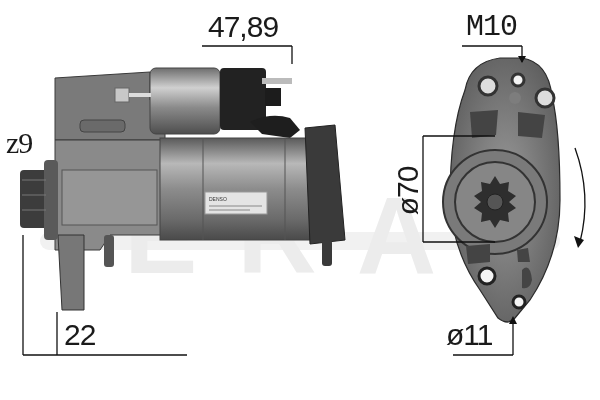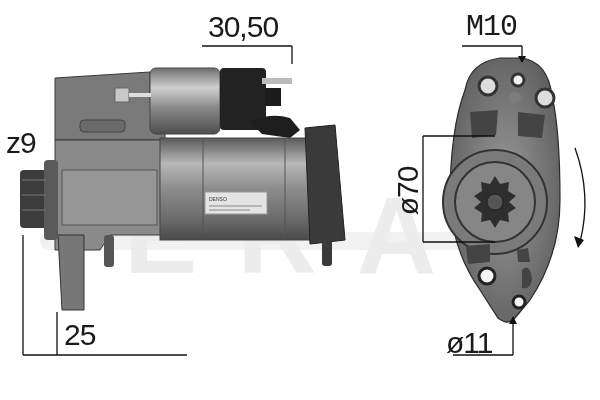--- a/index.html
+++ b/index.html
@@ -132,19 +132,19 @@
       <line x1="23" y1="355" x2="187" y2="355"></line>
       <line x1="57" y1="312" x2="57" y2="355"></line>
 
       <path d="M575 148 Q592 195 580 242"></path>
     </g>
     <polygon points="518,56 526,56 522,63" fill="#111"></polygon>
     <polygon points="509,324 517,324 513,316" fill="#111"></polygon>
     <polygon points="574,236 584,240 578,248" fill="#111"></polygon>
   </svg>
 
-  <div class="dim-label" style="left:208px;top:12px;">30,50</div>
+  <div class="dim-label" style="left:208px;top:12px;">47,89</div>
   <div class="dim-label" style="left:466px;top:12px;font-family:Liberation Mono, monospace;">M10</div>
-  <div class="dim-label" style="left:6px;top:128px;">z9</div>
-  <div class="dim-label" style="left:64px;top:320px;">25</div>
-  <div class="dim-label" style="left:446px;top:328px;">ø11</div>
+  <div class="dim-label" style="left:6px;top:128px;font-family:Liberation Serif, serif;">z9</div>
+  <div class="dim-label" style="left:64px;top:320px;">22</div>
+  <div class="dim-label" style="left:446px;top:320px;">ø11</div>
   <div class="dim-label" style="left:378px;top:176px;transform:rotate(-90deg);transform-origin:center;width:60px;text-align:center;">ø70</div>
 </div>
 
 </body></html>

